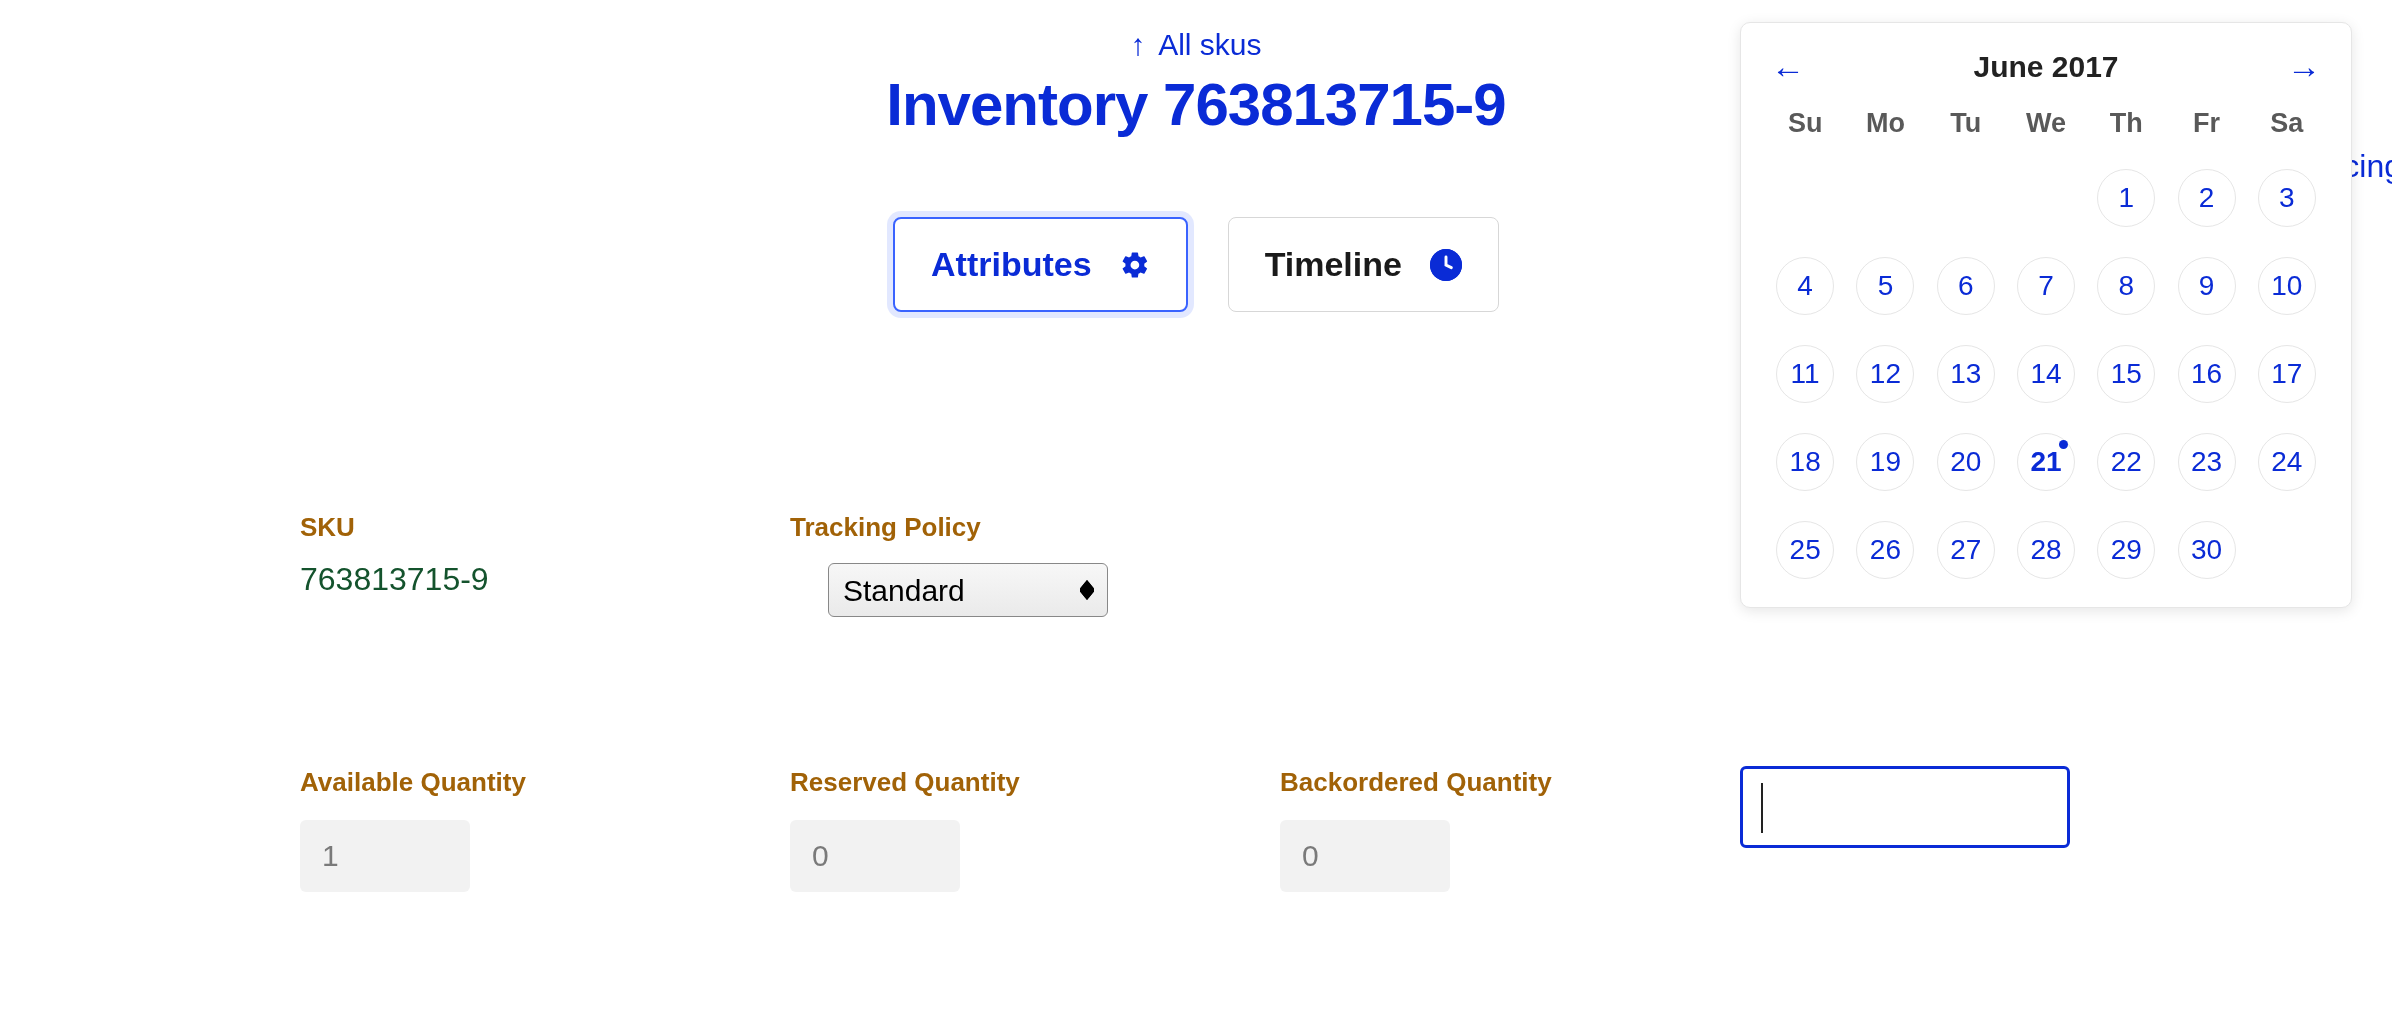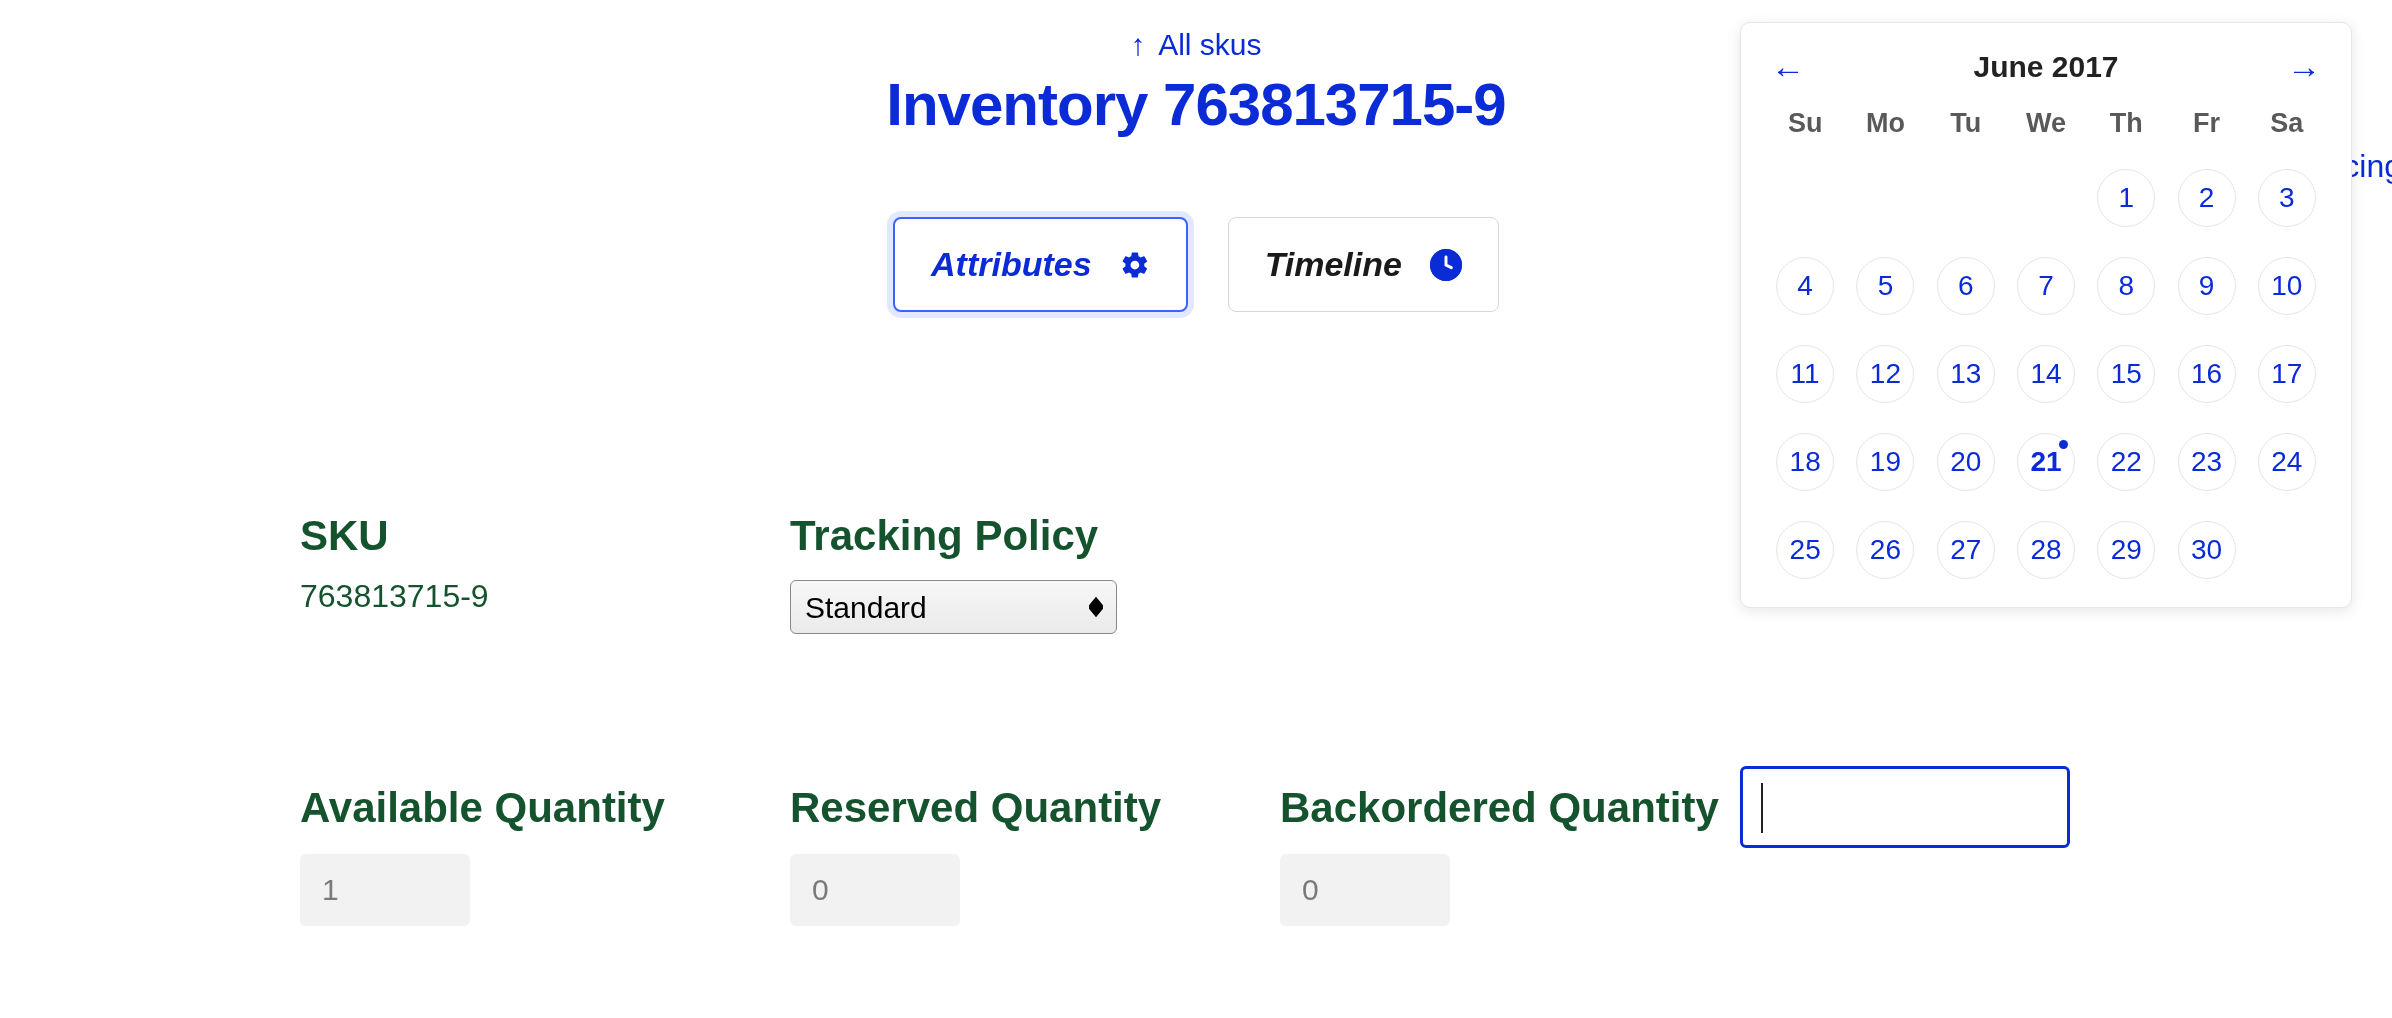--- a/index.html
+++ b/index.html
@@ -42,21 +42,20 @@
     background: #fff;
     border-radius: 8px;
     padding: 26px 36px;
     font-size: 34px;
     font-weight: 700;
     display: flex;
     align-items: center;
     gap: 28px;
     cursor: pointer;
     color: #1a1a1a;
-    font-style: italic;
   }
   .tab.active {
     border: 2px solid #3a63ff;
     color: #0a2bd6;
     box-shadow: 0 0 0 6px rgba(58,99,255,0.15);
   }
   .tab .icon {
     width: 30px; height: 30px;
     display: inline-flex; align-items: center; justify-content: center;
   }
@@ -72,33 +71,34 @@
 
   
   .attrs {
     margin: 200px 0 0 300px;
     display: grid;
     grid-template-columns: 480px 480px 480px;
     column-gap: 10px;
     row-gap: 150px;
   }
   .field-label {
-    font-size: 42px;
-    font-weight: 700;
-    color: #14532d;
+    font-size: 26px;
+    font-weight: 700;
+    color: #a16207;
   }
   .field-value {
     font-size: 32px;
     color: #14532d;
     margin-top: 18px;
   }
   .select-wrap {
     margin-top: 20px;
     position: relative;
-    width: 327px;
+    width: 280px;
+    margin-left: 38px;
   }
   select.standard {
     width: 100%;
     height: 54px;
     font-size: 30px;
     padding: 4px 14px;
     border: 1px solid #888;
     border-radius: 6px;
     background: linear-gradient(#f7f7f7,#eaeaea);
     appearance: none;

